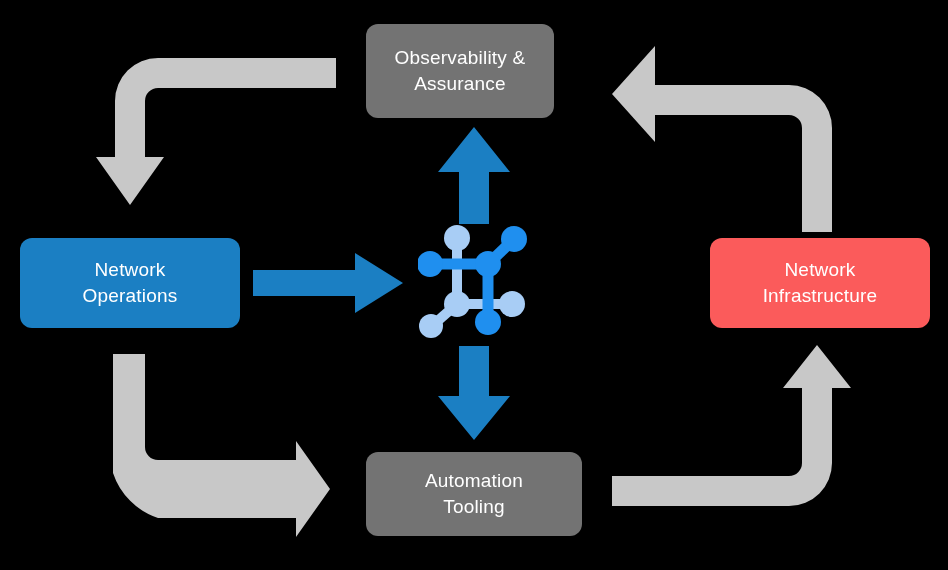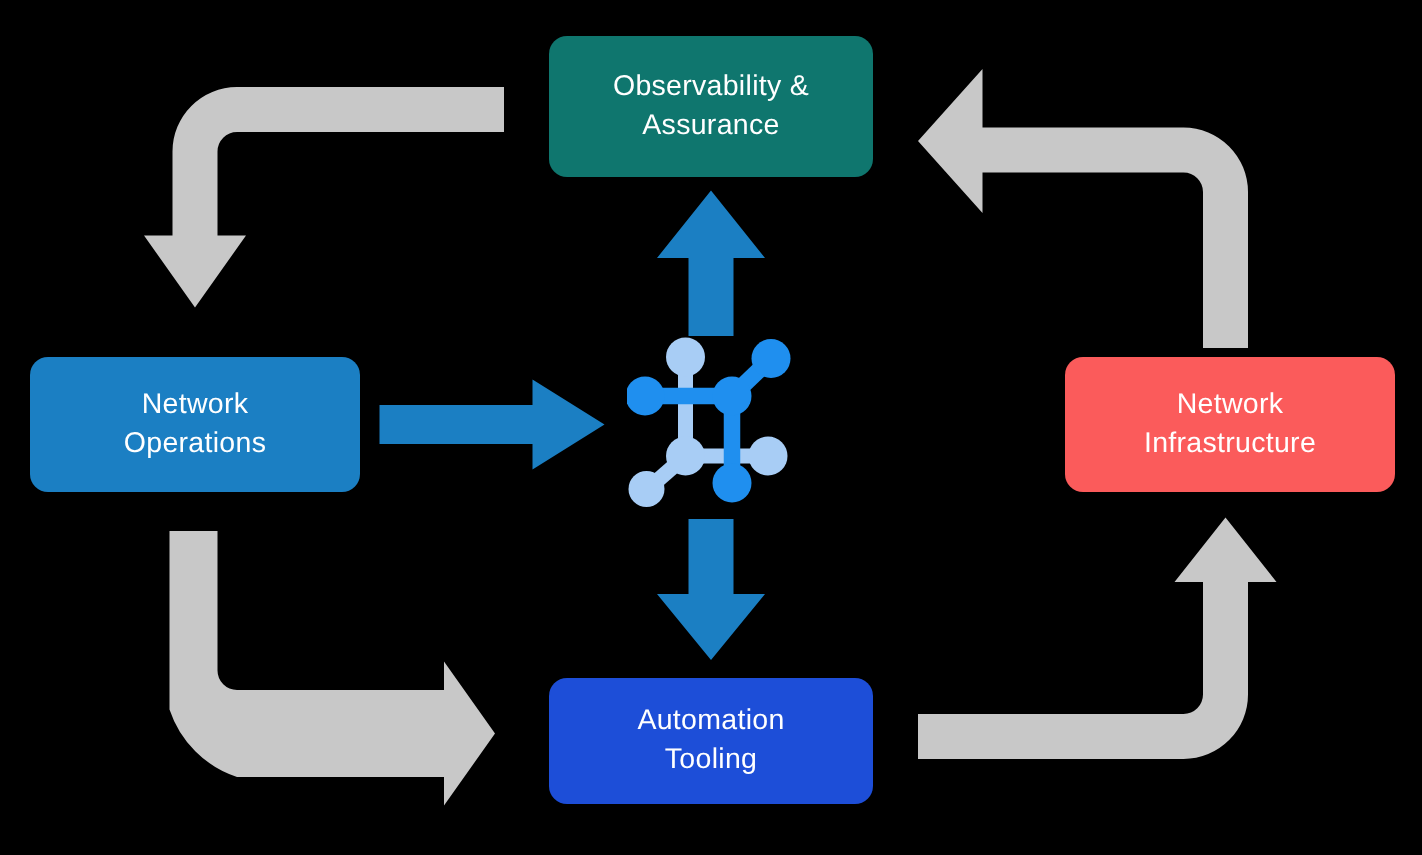--- a/index.html
+++ b/index.html
@@ -29,34 +29,34 @@
     color: #ffffff;
     font-size: 19px;
     font-weight: 400;
     line-height: 1.35;
     letter-spacing: 0.2px;
     box-sizing: border-box;
     padding: 6px 10px;
     white-space: pre-line;
   }
   #box-observability {
-    left: 366px; top: 24px; width: 216px; height: 94px;
-    background: #0f766e;
+    left: 366px; top: 24px; width: 188px; height: 94px;
+    background: #737373;
   }
   #box-network-operations {
     left: 20px; top: 238px; width: 220px; height: 90px;
     background: #1b7fc3;
   }
   #box-network-infrastructure {
     left: 710px; top: 238px; width: 220px; height: 90px;
     background: #fb5b5b;
   }
   #box-automation-tooling {
     left: 366px; top: 452px; width: 216px; height: 84px;
-    background: #1d4ed8;
+    background: #737373;
   }
   .svg-layer {
     position: absolute;
     left: 0; top: 0;
     width: 948px;
     height: 570px;
   }
   #center-icon {
     position: absolute;
     left: 418px; top: 218px;

